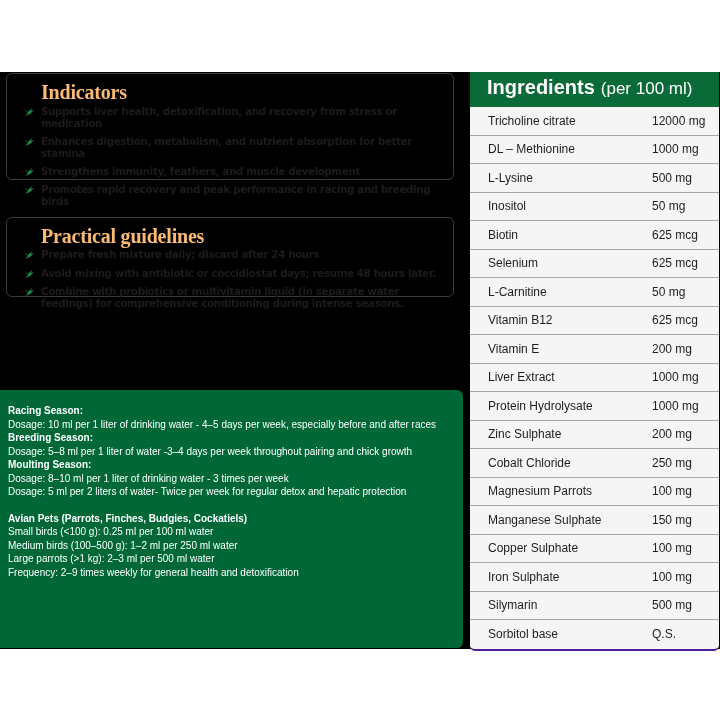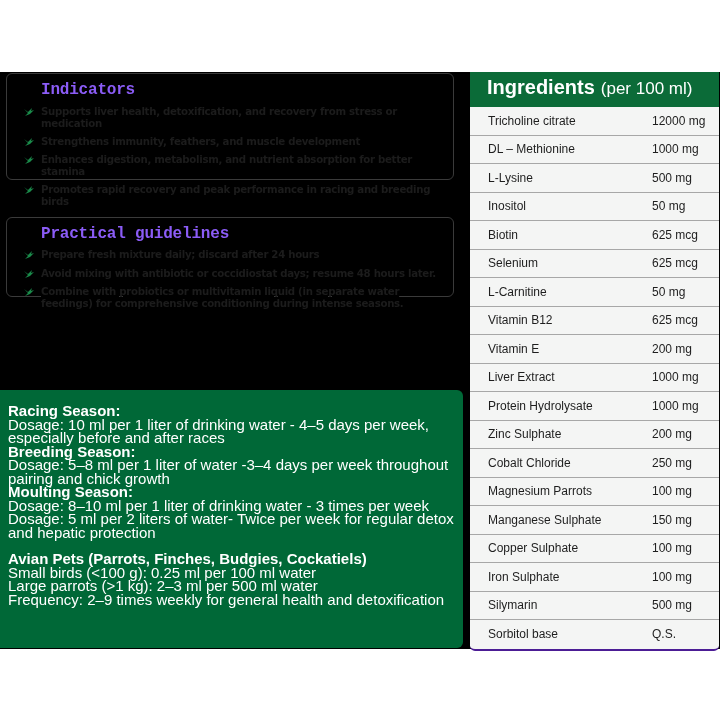--- a/index.html
+++ b/index.html
@@ -3,34 +3,34 @@
   <meta charset="utf-8">
   <style>
     html, body { margin:0; padding:0; }
     body { width:720px; height:720px; background:#ffffff; position:relative; overflow:hidden;
            font-family:"DejaVu Sans", sans-serif; }
     .black-band { position:absolute; left:0; top:72px; width:720px; height:577px; background:#000; }
     .panel-dark { position:absolute; left:6px; width:448px; border:1px solid #3a3a3a; border-radius:6px;
                   background:#000; box-sizing:border-box; }
     #indicators { top:73px; height:107px; }
     #guidelines { top:217px; height:80px; }
-    .panel-title { position:absolute; left:34px; font-family:Liberation Mono, monospace; font-weight:bold;
-                   color:#8b5cf6; font-size:16px; letter-spacing:-0.2px; }
+    .panel-title { position:absolute; left:34px; font-family:Liberation Serif, serif; font-weight:bold;
+                   color:#fdba74; font-size:20px; letter-spacing:-0.2px; }
     #indicators .panel-title { top:7px; }
     #guidelines .panel-title { top:7px; }
-    ul.blist { list-style:none; margin:0; padding:0; position:absolute; left:12px; right:6px;text-decoration:underline; }
+    ul.blist { list-style:none; margin:0; padding:0; position:absolute; left:12px; right:6px; }
     #indicators ul.blist { top:32px; }
     #guidelines ul.blist { top:31px; }
     ul.blist li { position:relative; padding-left:22px; font-size:10.2px; line-height:12px;
                   color:#1c1c1c; font-weight:bold; margin-bottom:6px; font-family:"DejaVu Sans", sans-serif; letter-spacing:-0.3px; }
     #guidelines ul.blist li { margin-bottom:6.5px; }
     .bird { position:absolute; left:4px; top:1px; width:12px; height:10px; }
     .dosage { position:absolute; left:0; top:390px; width:463px; height:258px; background:#006837;
               border-radius:0 6px 6px 0; color:#ffffff; box-sizing:border-box; padding:14px 8px 0 8px;
-              font-family:"Liberation Sans", sans-serif; font-size:15px; line-height:13.5px; }
+              font-family:"Liberation Sans", sans-serif; font-size:10px; line-height:13.5px; }
     .dosage .h { font-weight:bold; }
     .dosage .gap { height:13px; }
     .ing { position:absolute; left:470px; top:72px; width:249px; height:577px; }
     .ing-head { height:35px; background:#0b6b38; color:#fff; display:flex; align-items:baseline;
                 padding-left:17px; box-sizing:border-box; padding-top:4px; }
     .ing-title { font-family:"Liberation Sans", sans-serif; font-weight:bold; font-size:20px; }
     .ing-sub { font-family:"Liberation Sans", sans-serif; font-size:17px; margin-left:6px; }
     .ing-table { background:#f4f5f4; border-radius:0 0 5px 5px; border-bottom:2px solid #4c1d95; }
     .ing-row { height:28.5px; display:flex; align-items:center; border-bottom:1px solid #a7a7a7;
                box-sizing:border-box; font-family:"Liberation Sans", sans-serif; font-size:12px; color:#1e1e1e; }
@@ -44,24 +44,24 @@
 <div class="black-band"></div>
 
 <div class="panel-dark" id="indicators">
   <div class="panel-title">Indicators</div>
   <ul class="blist">
     <li><svg class="bird" viewBox="0 0 12 10">
           <path d="M1 2 L5 5 L9 1 L8 4 L11 3 L7 7 L2 9 L5 6 Z" fill="#1a8a4a"></path>
         </svg><span>Supports liver health, detoxification, and recovery from stress or medication</span></li>
     <li><svg class="bird" viewBox="0 0 12 10">
           <path d="M1 2 L5 5 L9 1 L8 4 L11 3 L7 7 L2 9 L5 6 Z" fill="#1a8a4a"></path>
-        </svg><span>Strengthens immunity, feathers, and muscle development</span></li>
+        </svg><span>Enhances digestion, metabolism, and nutrient absorption for better stamina</span></li>
     <li><svg class="bird" viewBox="0 0 12 10">
           <path d="M1 2 L5 5 L9 1 L8 4 L11 3 L7 7 L2 9 L5 6 Z" fill="#1a8a4a"></path>
-        </svg><span>Enhances digestion, metabolism, and nutrient absorption for better stamina</span></li>
+        </svg><span>Strengthens immunity, feathers, and muscle development</span></li>
     <li><svg class="bird" viewBox="0 0 12 10">
           <path d="M1 2 L5 5 L9 1 L8 4 L11 3 L7 7 L2 9 L5 6 Z" fill="#1a8a4a"></path>
         </svg><span>Promotes rapid recovery and peak performance in racing and breeding birds</span></li>
   </ul>
 </div>
 
 <div class="panel-dark" id="guidelines">
   <div class="panel-title">Practical guidelines</div>
   <ul class="blist">
     <li><svg class="bird" viewBox="0 0 12 10">
@@ -80,20 +80,21 @@
   <div class="h">Racing Season:</div>
   <div>Dosage: 10 ml per 1 liter of drinking water - 4–5 days per week, especially before and after races</div>
   <div class="h">Breeding Season:</div>
   <div>Dosage: 5–8 ml per 1 liter of water -3–4 days per week throughout  pairing and chick growth</div>
   <div class="h">Moulting Season:</div>
   <div>Dosage: 8–10 ml per 1 liter of drinking water -  3 times per week</div>
   <div>Dosage: 5 ml per 2 liters of water- Twice per week for regular detox and hepatic protection</div>
   <div class="gap"></div>
   <div class="h">Avian Pets (Parrots, Finches, Budgies, Cockatiels)</div>
   <div>Small birds (&lt;100 g): 0.25 ml per 100 ml water</div>
+  <div>Medium birds (100–500 g): 1–2 ml per 250 ml water</div>
   <div>Large parrots (&gt;1 kg): 2–3 ml per 500 ml water</div>
   <div>Frequency: 2–9 times weekly for general health and detoxification</div>
 </div>
 
 <div class="ing">
   <div class="ing-head">
     <span class="ing-title">Ingredients</span>
     <span class="ing-sub">(per 100 ml)</span>
   </div>
   <div class="ing-table">

